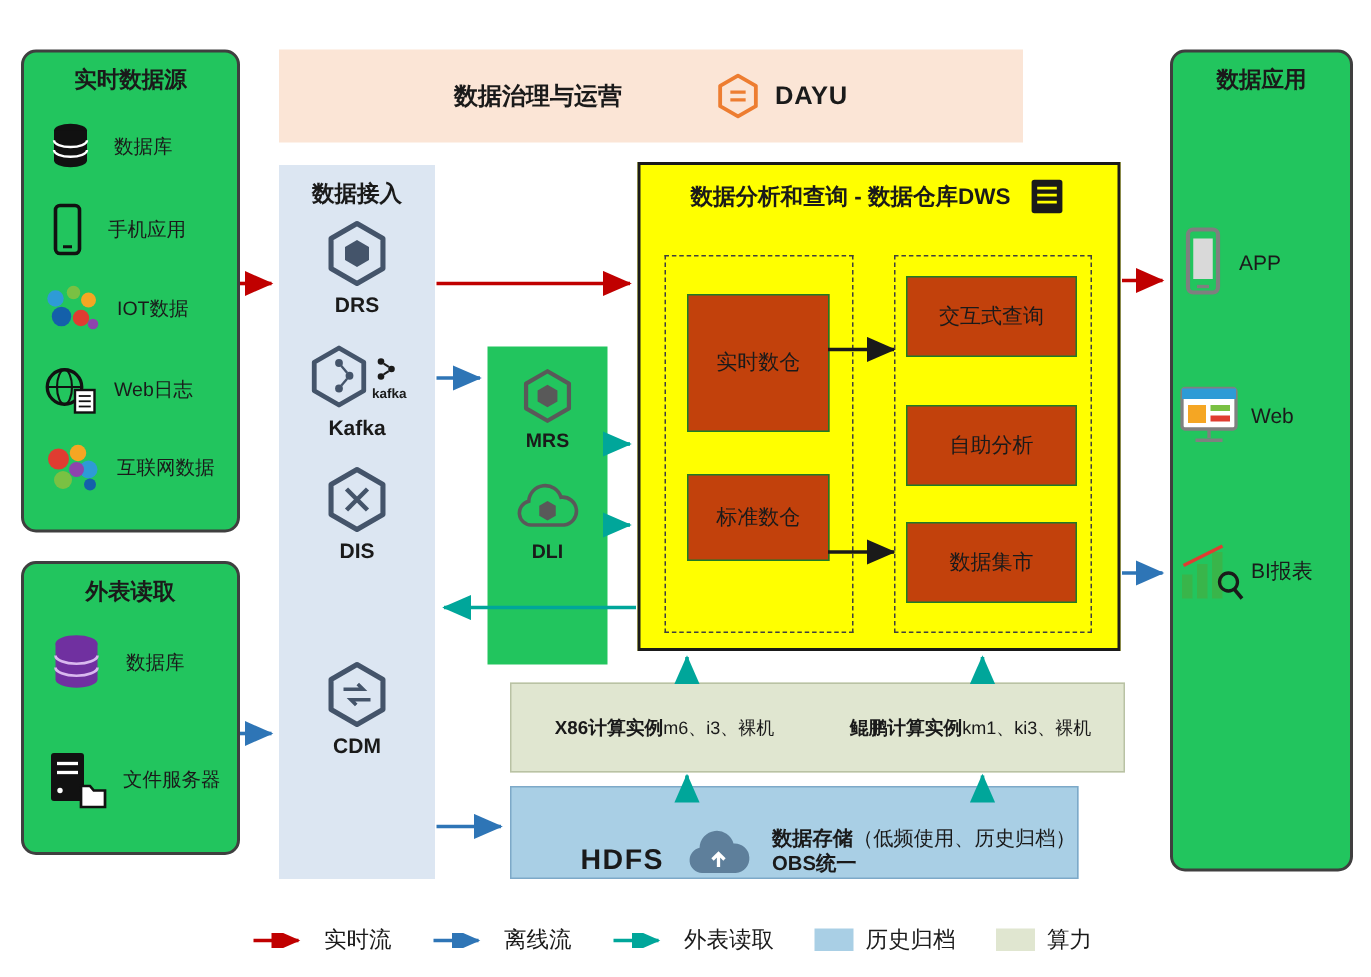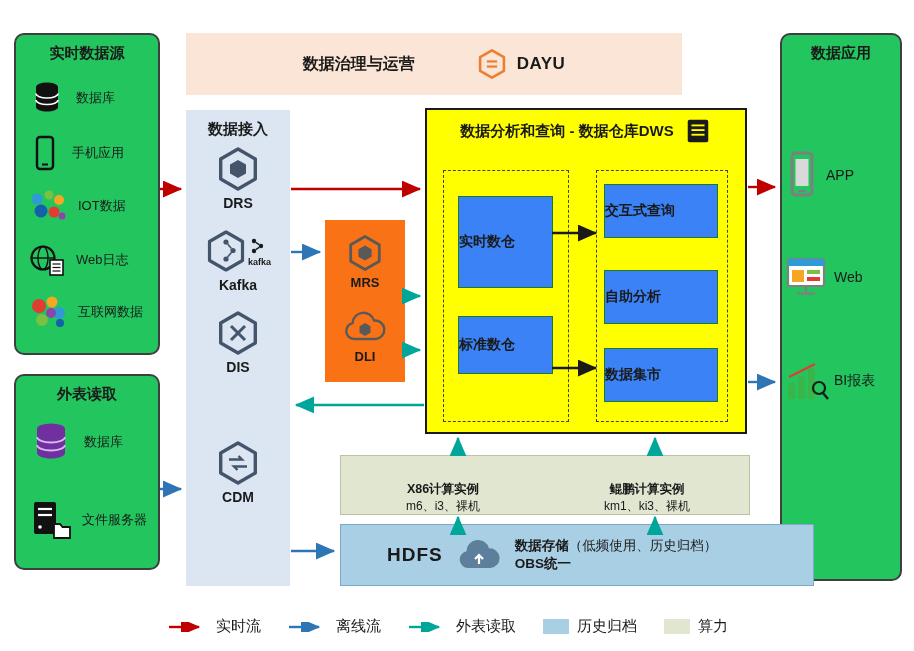--- a/index.html
+++ b/index.html
@@ -15,38 +15,38 @@
 
   .banner{position:absolute;left:186px;top:33px;width:496px;height:62px;background:#fbe5d6;display:flex;align-items:center;justify-content:center;gap:60px}
   .banner-title{font-weight:bold;font-size:16px}
   .brand{display:flex;align-items:center;gap:8px;font-weight:bold;font-size:17px;letter-spacing:.5px}
 
   .ingestion{position:absolute;left:186px;top:110px;width:104px;height:476px;background:#dce6f2}
   .ing-title{position:absolute;top:10px;width:100%;text-align:center;font-weight:bold;font-size:15px}
   .ing-item{position:absolute;width:100%;display:flex;flex-direction:column;align-items:center;gap:3px}
   .ing-label{font-weight:bold;font-size:14px}
 
-  .midbox{position:absolute;left:325px;top:220px;width:80px;height:162px;background:#f97316}
+  .midbox{position:absolute;left:325px;top:231px;width:80px;height:212px;background:#22c55e}
   .mid-item{position:absolute;width:100%;display:flex;flex-direction:column;align-items:center;gap:3px}
   .mid-label{font-weight:bold;font-size:13px}
 
   .dws{position:absolute;left:425px;top:108px;width:322px;height:326px;background:#ffff00;border:2.5px solid #1a1a1a}
   .dws-title{position:absolute;top:7px;left:0;right:0;display:flex;align-items:center;justify-content:center;gap:10px;font-weight:bold;font-size:15px}
   .dashed{position:absolute;border:1.6px dashed #3f3f3f}
-  .gbox{position:absolute;background:#3b82f6;border:1.5px solid #1f7a26;display:flex;align-items:center;font-weight:bold;font-size:14px;text-align:center}
+  .gbox{position:absolute;background:#c2410c;border:1.5px solid #1f7a26;display:flex;align-items:center;justify-content:center;font-weight:normal;font-size:14px;text-align:center}
 
   .apps-item{position:absolute;width:100%;display:flex;align-items:center;gap:4px}
   .apps-label{font-size:14px}
 
   .compute{position:absolute;left:340px;top:455px;width:410px;height:60px;background:#e0e6d0;border:1px solid #b9c2a4;display:flex}
-  .compute-col{flex:1;display:flex;flex-direction:column;align-items:center;justify-content:flex-end;line-height:1.35}
+  .compute-col{flex:1;display:flex;flex-direction:row;align-items:center;justify-content:center;line-height:1.35}
   .compute-title{font-weight:bold;font-size:12.5px}
   .compute-sub{font-size:12px}
 
-  .hdfs{position:absolute;left:340px;top:524px;width:474px;height:62px;background:#a9cfe5;border:1px solid #7da9c8;display:flex;align-items:center;gap:13px;padding-left:46px}
+  .hdfs{position:absolute;left:340px;top:524px;width:379px;height:62px;background:#a9cfe5;border:1px solid #7da9c8;display:flex;align-items:flex-end;gap:13px;padding-left:46px}
   .hdfs-word{font-weight:bold;font-size:19px;letter-spacing:1px}
   .obs-text{line-height:1.3;font-size:13.5px}
   .obs-b{font-weight:bold}
 
   .legend{position:absolute;left:168px;top:617px;display:flex;align-items:flex-end;gap:27px}
   .legend-item{display:flex;align-items:center;gap:8px;font-size:15px}
   .chip{width:26px;height:15px;display:inline-block}
 
   .overlay{position:absolute;left:0;top:0;width:914px;height:651px;pointer-events:none;z-index:10}
   .overlay line{stroke-width:2.4}

